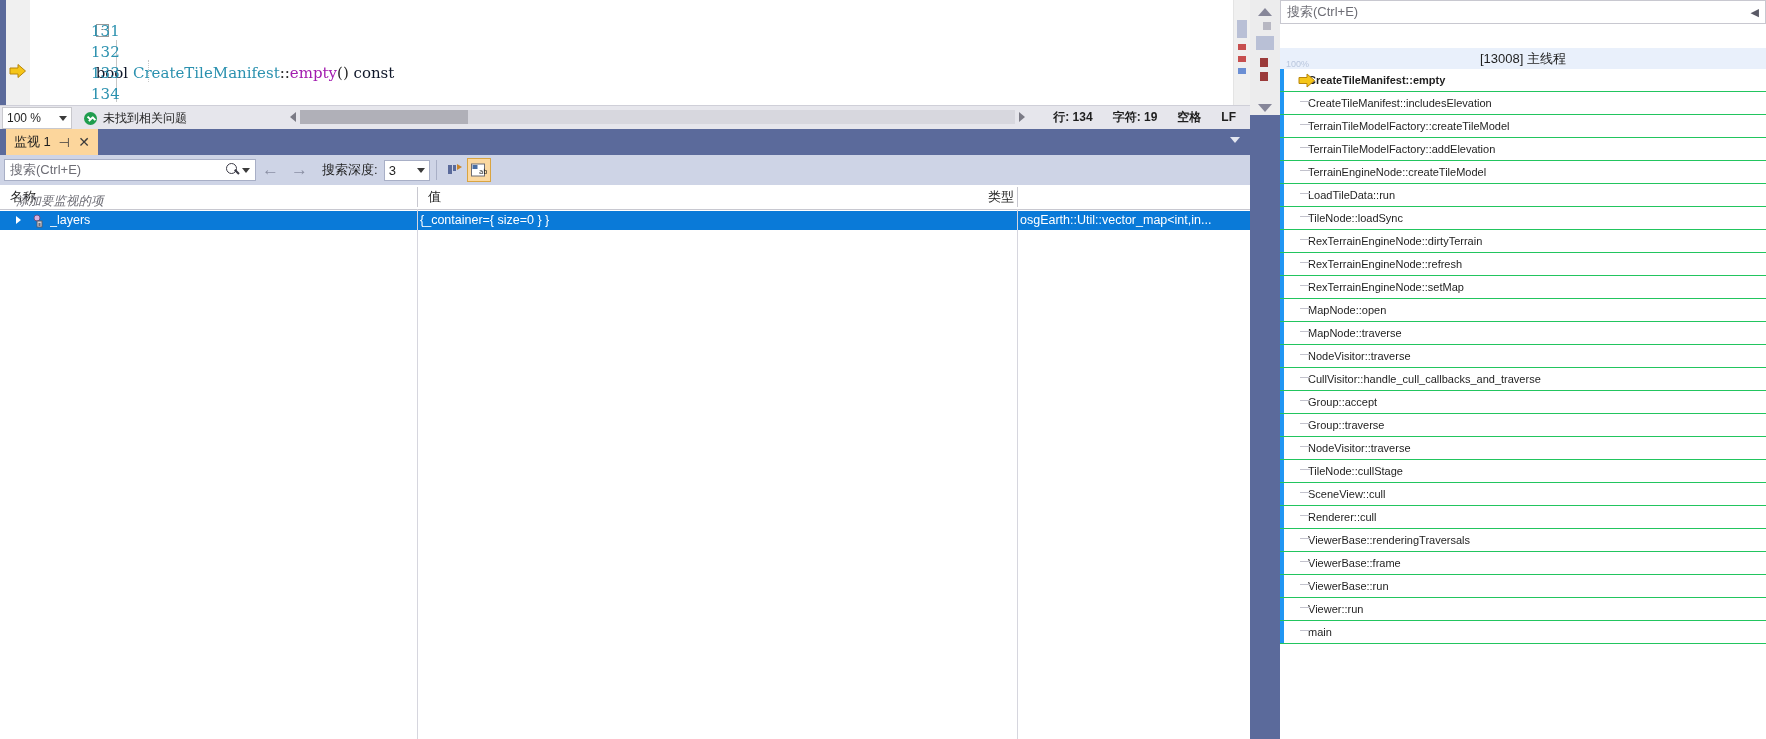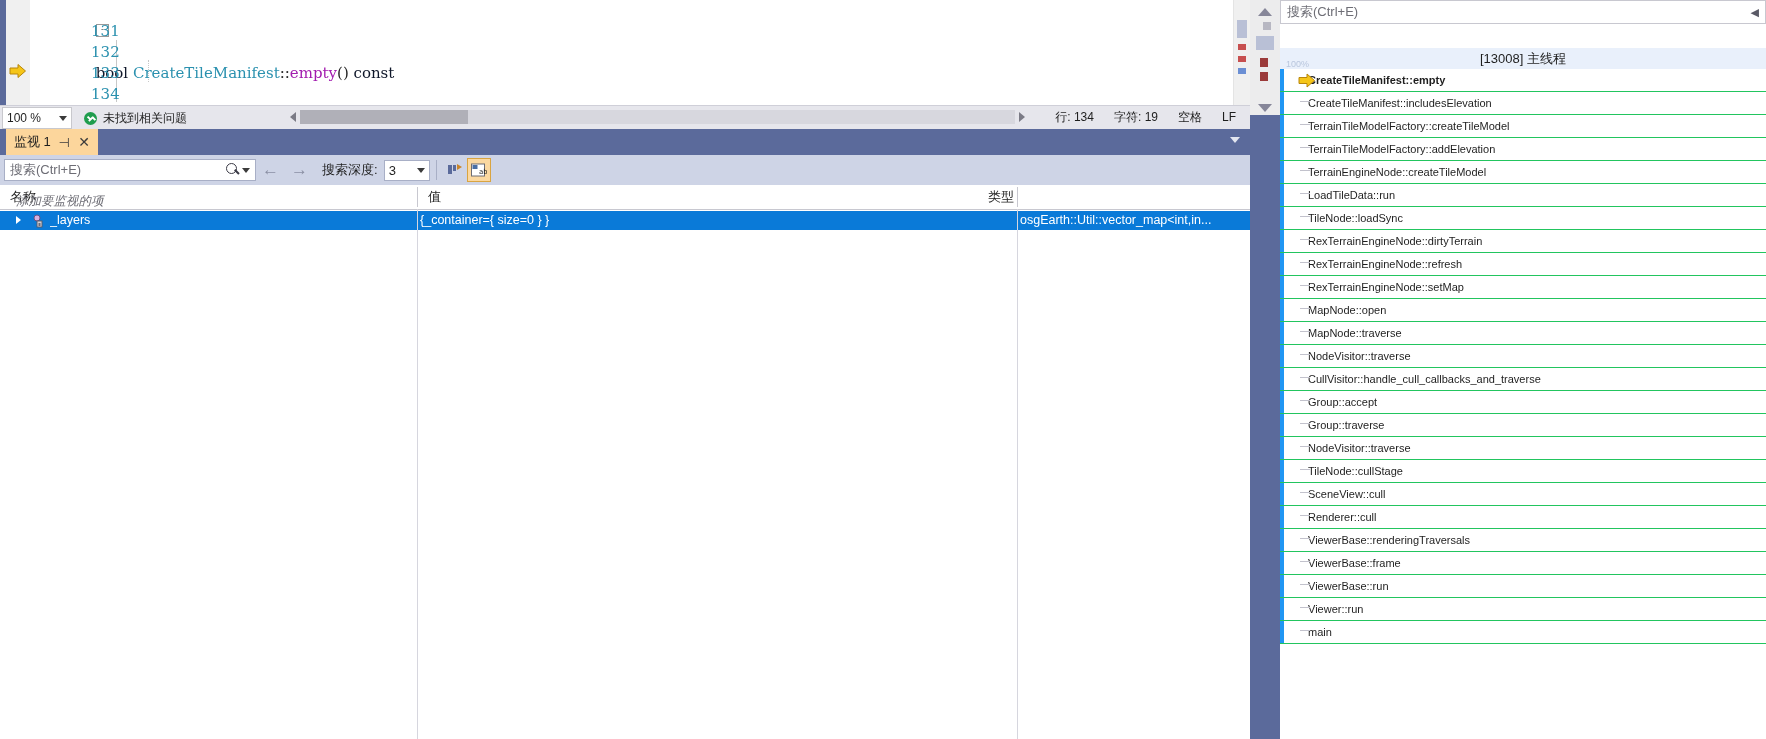--- a/index.html
+++ b/index.html
@@ -53,21 +53,21 @@
   .ok-dot::after{content:"";position:absolute;left:3px;top:5px;width:4px;height:2px;background:#fff;
     transform:rotate(45deg);box-shadow:4px -3px 0 0 #fff;}
   .ok-dot::before{content:"";position:absolute;left:3.5px;top:6px;width:6px;height:2px;background:#fff;transform:rotate(-45deg);}
   .hscroll{position:absolute;left:290px;top:105px;width:735px;height:24px;display:flex;align-items:center;}
   .hs-left,.hs-right{width:0;height:0;border-top:5px solid transparent;border-bottom:5px solid transparent;}
   .hs-left{border-right:6px solid #7b7b86;margin-right:4px;}
   .hs-right{border-left:6px solid #7b7b86;margin-left:4px;}
   .hs-track{flex:1;height:14px;background:#d7d7de;position:relative;}
   .hs-thumb{position:absolute;left:0;top:0;width:168px;height:14px;background:#b0b0b8;}
   .stat-right{position:absolute;right:4px;top:105px;height:24px;display:flex;align-items:center;gap:0;font-size:12px;}
-  .stat-cell{padding:0 10px;white-space:nowrap;}
+  .stat-cell{padding:0 10px;white-space:nowrap;font-weight:bold;}
 
   
   .watch-panel{position:absolute;left:0;top:129px;width:1250px;height:610px;background:#5b6a9b;}
   .watch-tabstrip{position:absolute;left:0;top:0;width:1250px;height:26px;}
   .watch-tab{position:absolute;left:6px;top:0;height:26px;background:#fcd69c;display:flex;align-items:center;
     padding:0 8px;font-size:13px;color:#1e1e1e;gap:8px;}
   .tab-pin{font-size:13px;color:#3b3b3b;}
   .tab-close{font-size:14px;color:#3b3b3b;line-height:1;}
   .strip-caret{position:absolute;right:10px;top:8px;width:0;height:0;
     border-left:5px solid transparent;border-right:5px solid transparent;border-top:6px solid #e3e6f0;}

